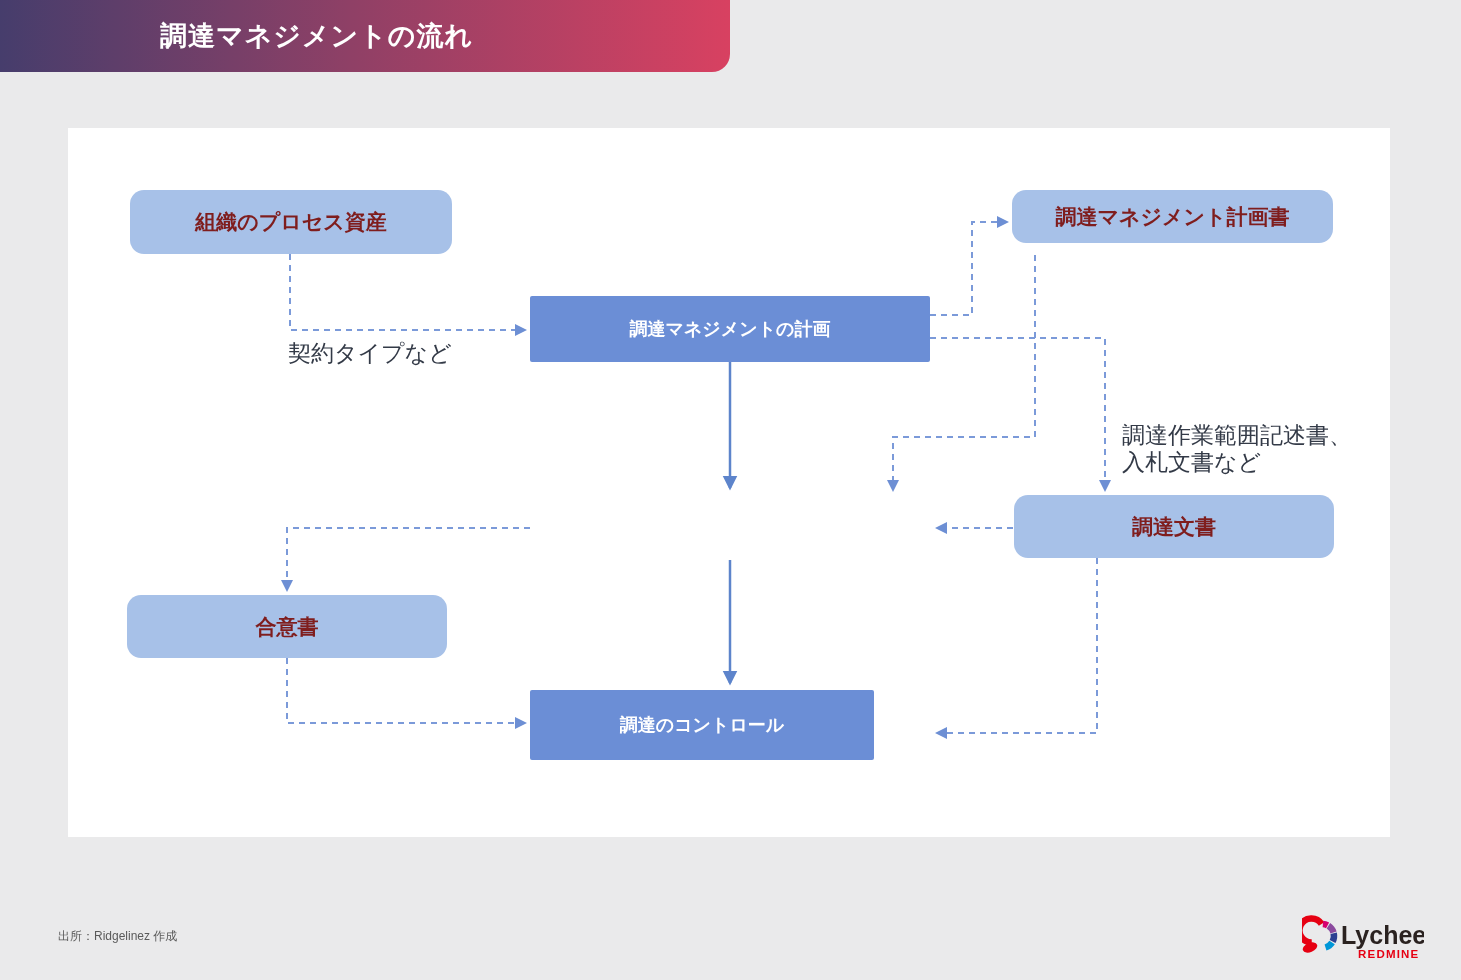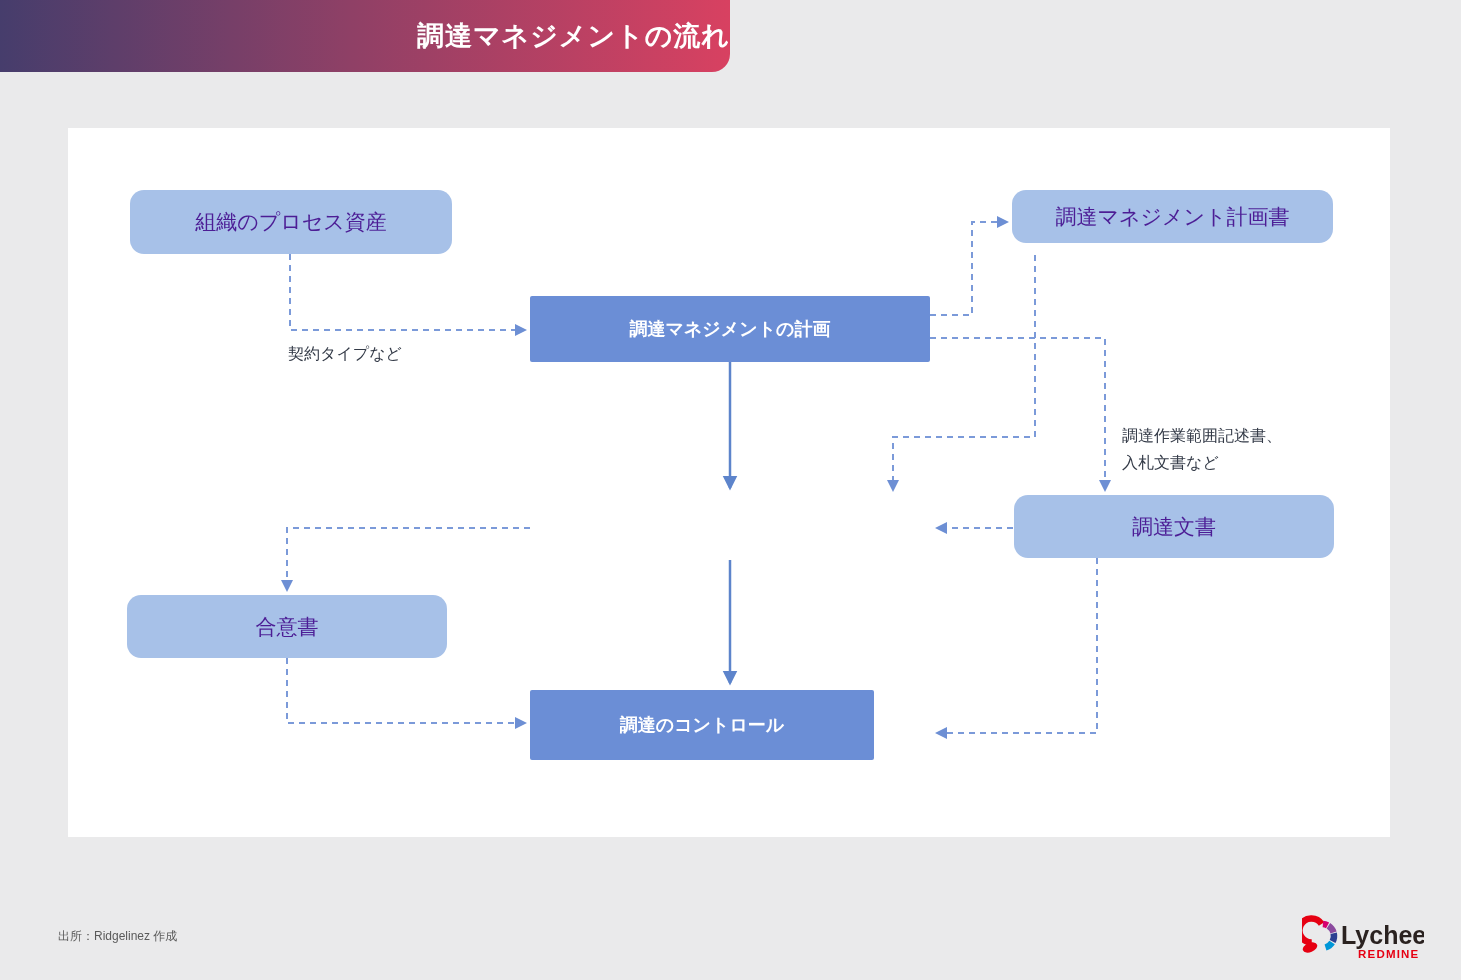--- a/index.html
+++ b/index.html
@@ -13,21 +13,20 @@
 
   
   .banner {
     position: absolute;
     left: 0; top: 0;
     width: 730px; height: 72px;
     background: linear-gradient(to right, #463d6c 0%, #8f4066 48%, #d84161 100%);
     border-bottom-right-radius: 18px;
     display: flex;
     align-items: center;
-    justify-content: flex-end;
   }
   .banner h1 {
     margin-left: 160px;
     color: #ffffff;
     font-size: 27px;
     font-weight: 700;
     letter-spacing: 1px;
   }
 
   
@@ -42,23 +41,23 @@
   .node {
     position: absolute;
     display: flex;
     align-items: center;
     justify-content: center;
     text-align: center;
   }
   .node.artifact {
     background: #a7c1e8;
     border-radius: 14px;
-    color: #4c1d95;
+    color: #7f1d1d;
     font-size: 21px;
-    font-weight: 400;
+    font-weight: 700;
   }
   .node.process {
     background: #6b8ed6;
     border-radius: 2px;
     color: #ffffff;
     font-size: 18px;
     font-weight: 700;
   }
 
   #node-opa        { left: 62px;  top: 62px;  width: 322px; height: 64px; }
@@ -66,21 +65,21 @@
   #node-plan       { left: 462px; top: 168px; width: 400px; height: 66px; }
   #node-conduct    { left: 462px; top: 367px; width: 400px; height: 65px; }
   #node-proc-docs  { left: 946px; top: 367px; width: 320px; height: 63px; }
   #node-agreements { left: 59px;  top: 467px; width: 320px; height: 63px; }
   #node-control    { left: 462px; top: 562px; width: 344px; height: 70px; }
 
   
   .edge-label {
     position: absolute;
     color: #333a47;
-    font-size: 16px;
+    font-size: 23px;
     font-weight: 500;
     line-height: 27px;
   }
   #label-contract { left: 220px; top: 212px; }
   #label-sow      { left: 1054px; top: 294px; }
 
   .connectors {
     position: absolute;
     left: 0; top: 0;
     width: 1322px; height: 709px;

